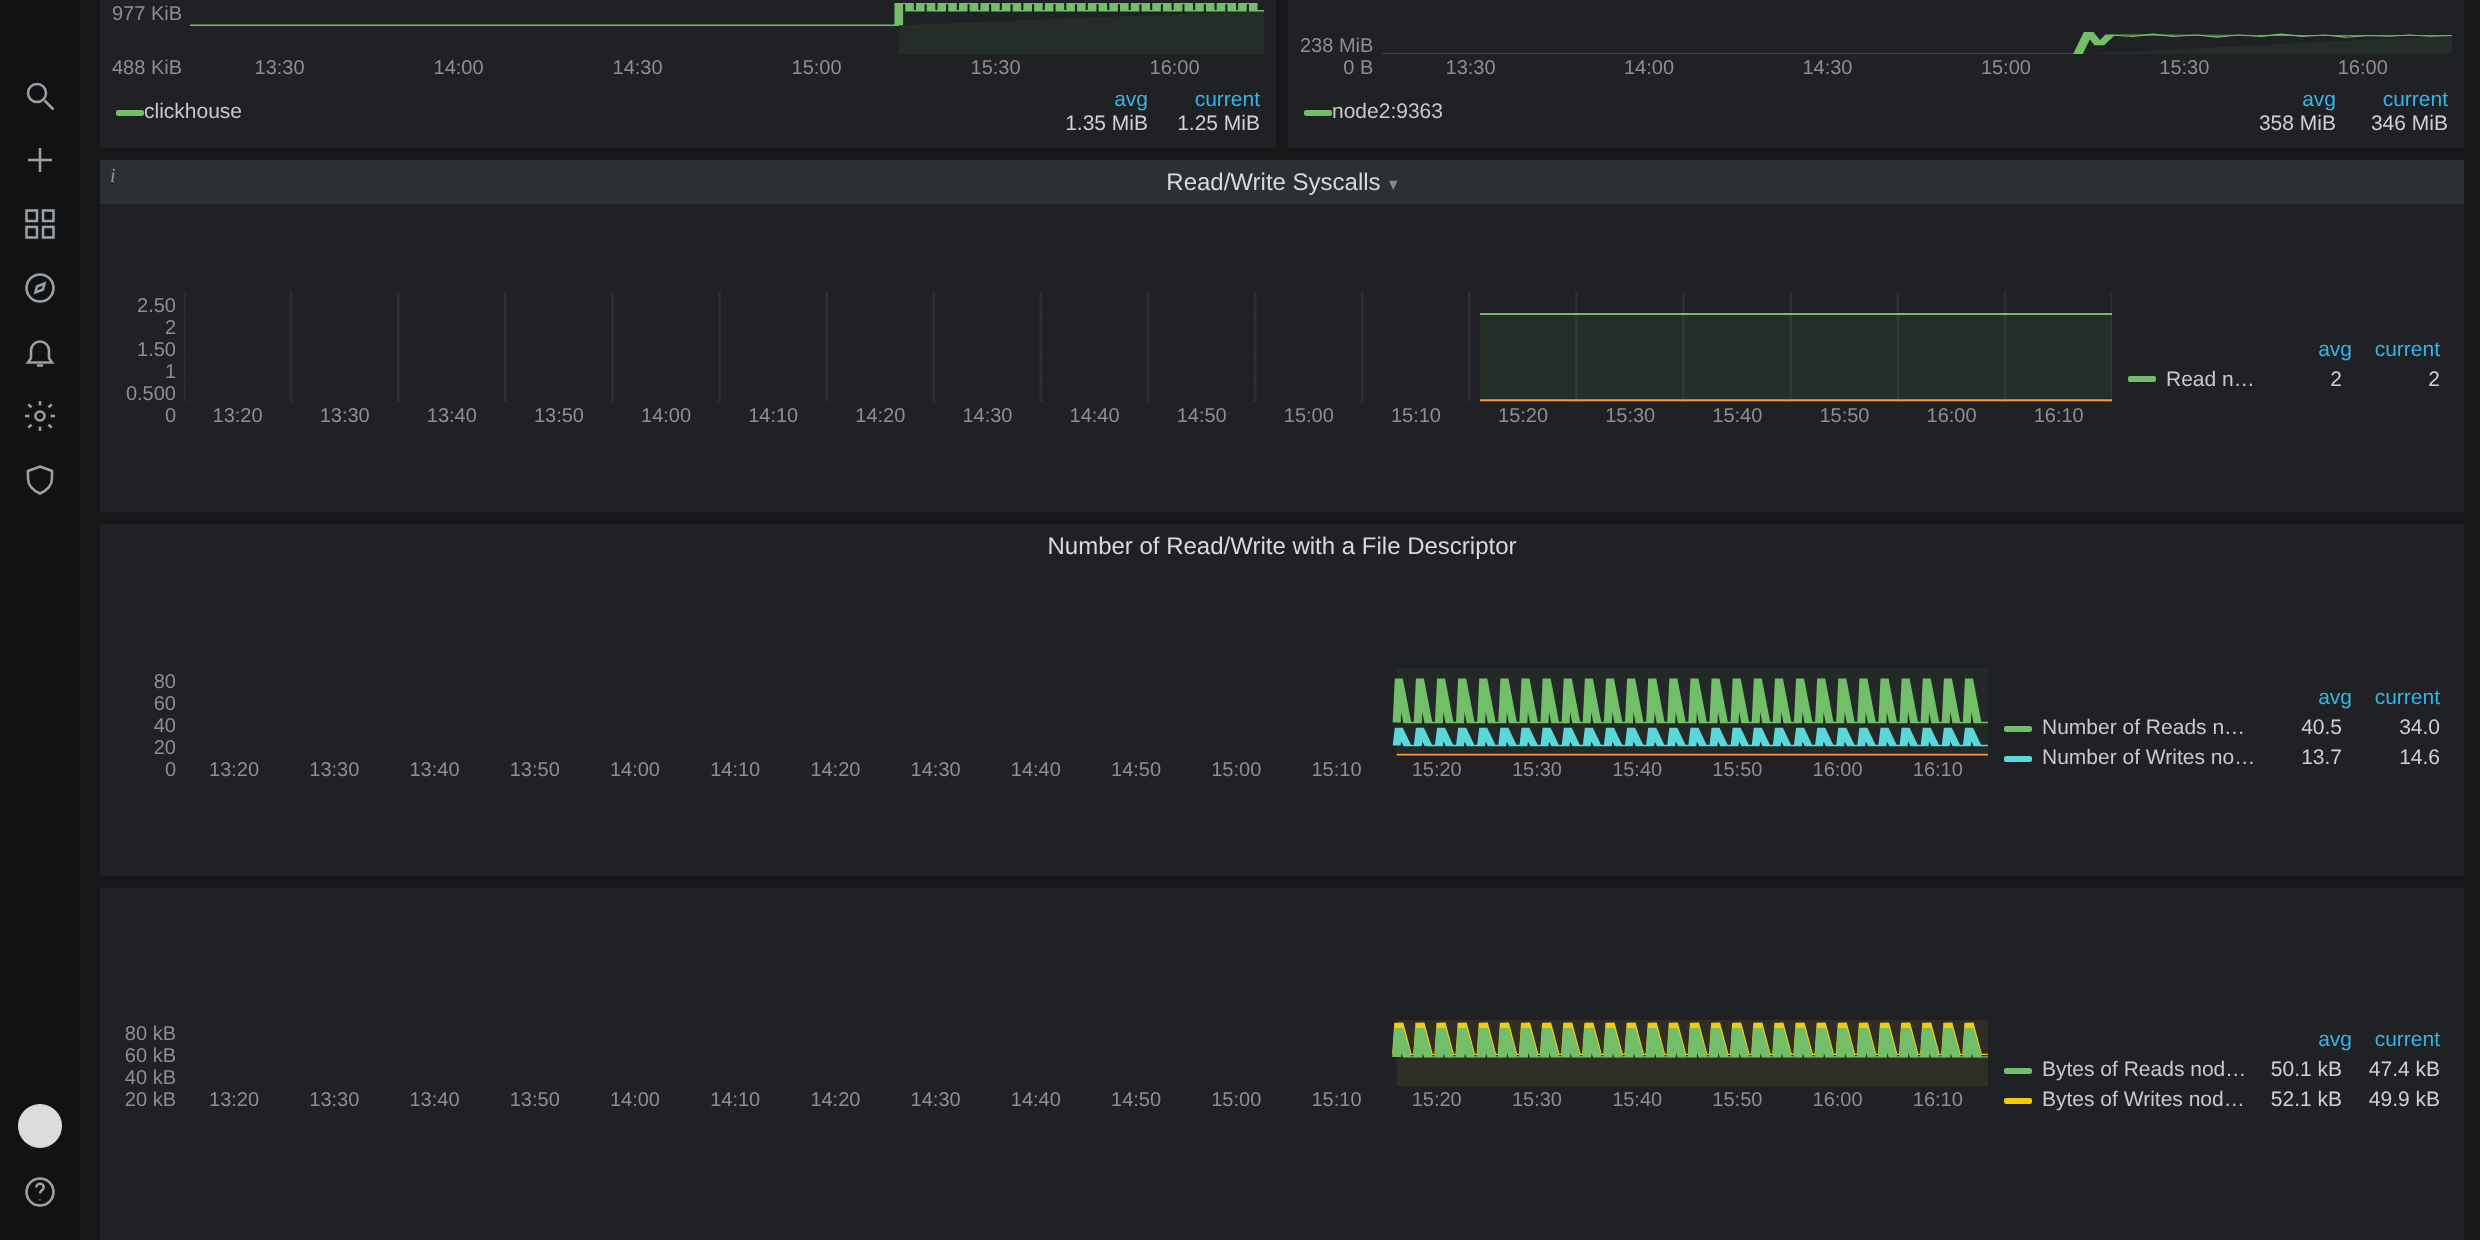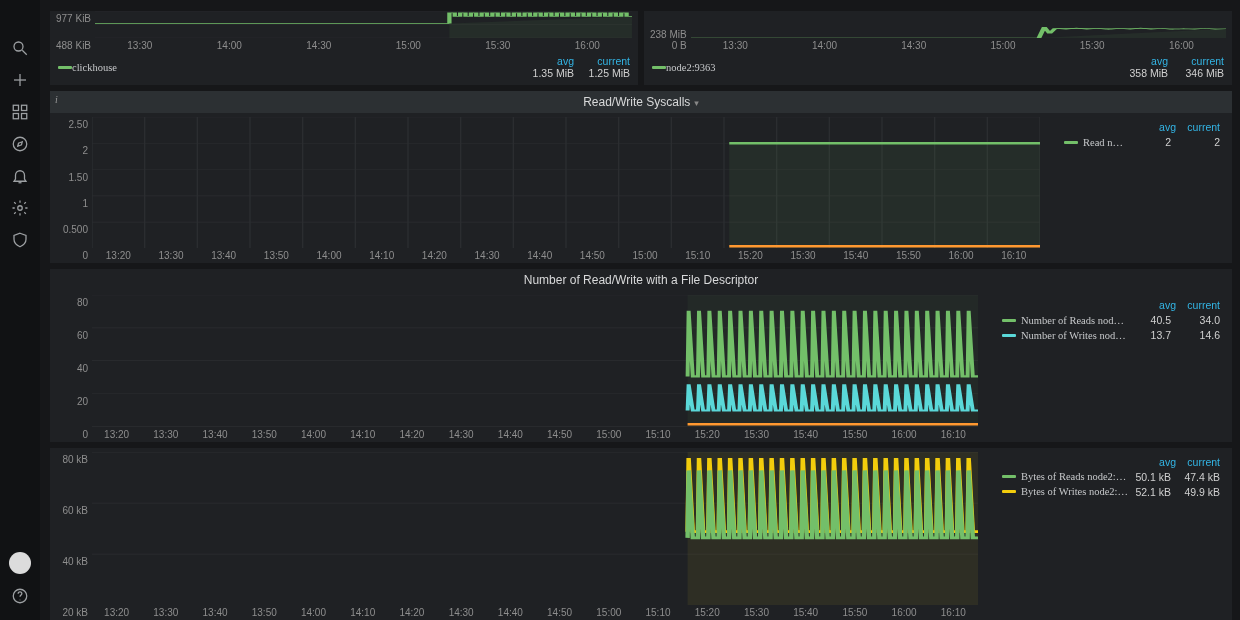--- a/index.html
+++ b/index.html
@@ -76,21 +76,21 @@
   .info-badge {
     position:absolute; left:5px; top:3px; font-size:10px;
     font-family: Georgia, serif; font-style:italic; color:#999;
   }
   .panel-body {
     flex:1;
     display:flex;
     padding:4px 6px 2px 6px;
     gap:4px;
   }
-  .chart-with-side { flex:1; display:flex; gap:24px; }
+  .chart-with-side { flex:1; display:flex; gap:8px;align-items:center; }
   .plot-zone { flex:1; display:flex; }
   .yaxis {
     display:flex;
     flex-direction:column;
     justify-content:space-between;
     align-items:flex-end;
     color: var(--text-dim);
     font-size:10px;
     padding:2px 4px 0 0;
     min-width:36px;
@@ -124,21 +124,21 @@
   .legend-head span { display:inline-block; width:38px; text-align:right; }
   .legend-head span.cur { width:44px; }
   .legend-row {
     display:flex;
     align-items:center;
     gap:5px;
     margin-top:3px;
     white-space:nowrap;
   }
   .swatch { width:14px; height:3px; border-radius:1px; flex-shrink:0; }
-  .legname { flex:1; color:#c7c9cb; overflow:hidden; text-overflow:ellipsis;font-family:Liberation Serif, serif;}
+  .legname { flex:1; color:#c7c9cb; overflow:hidden; text-overflow:ellipsis;}
   .legval { width:38px; text-align:right; color:#d0d0d0; }
   .legval.cur { width:44px; }
   
   .legend-bottom {
     display:flex;
     align-items:center;
     padding:2px 8px 6px 8px;
     font-size:10.5px;
   }
   .legend-bottom .legname { color:#c7c9cb; }
@@ -201,21 +201,21 @@
           <circle cx="12" cy="12" r="9"></circle>
           <path d="M9.5 9a2.5 2.5 0 015 0c0 1.5-2.5 2-2.5 4"></path>
           <line x1="12" y1="17" x2="12" y2="17.5"></line>
         </svg>
     </div>
   </div>
 </div>
 
 <div class="main">
 
-  <div class="row" style="height:108px;margin-top:11px;">
+  <div class="row" style="height:108px;">
     <div class="panel half">
       <div class="panel-body" style="padding-top:0;">
         <div class="plot-zone">
           <div class="yaxis">
             <span>977 KiB</span>
             <span>488 KiB</span>
           </div>
           <div class="plot-col">
             <div class="plot">
               <svg viewBox="0 0 100 30" preserveAspectRatio="none">

